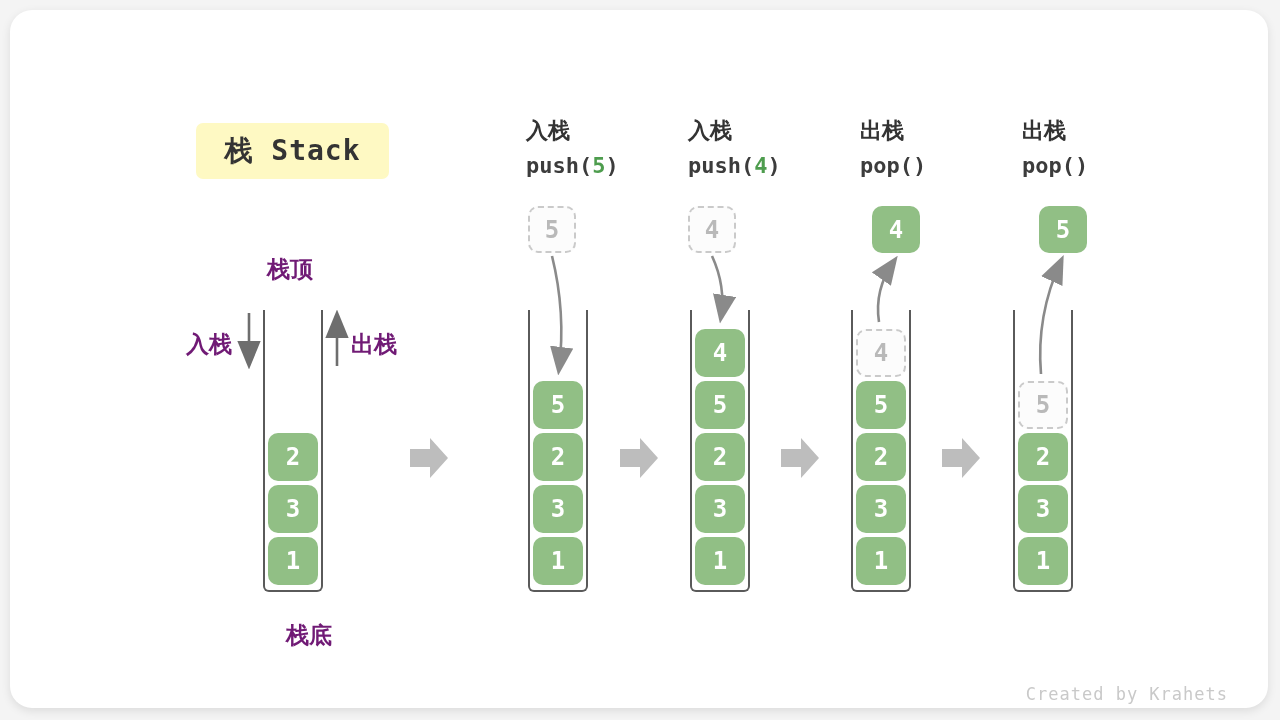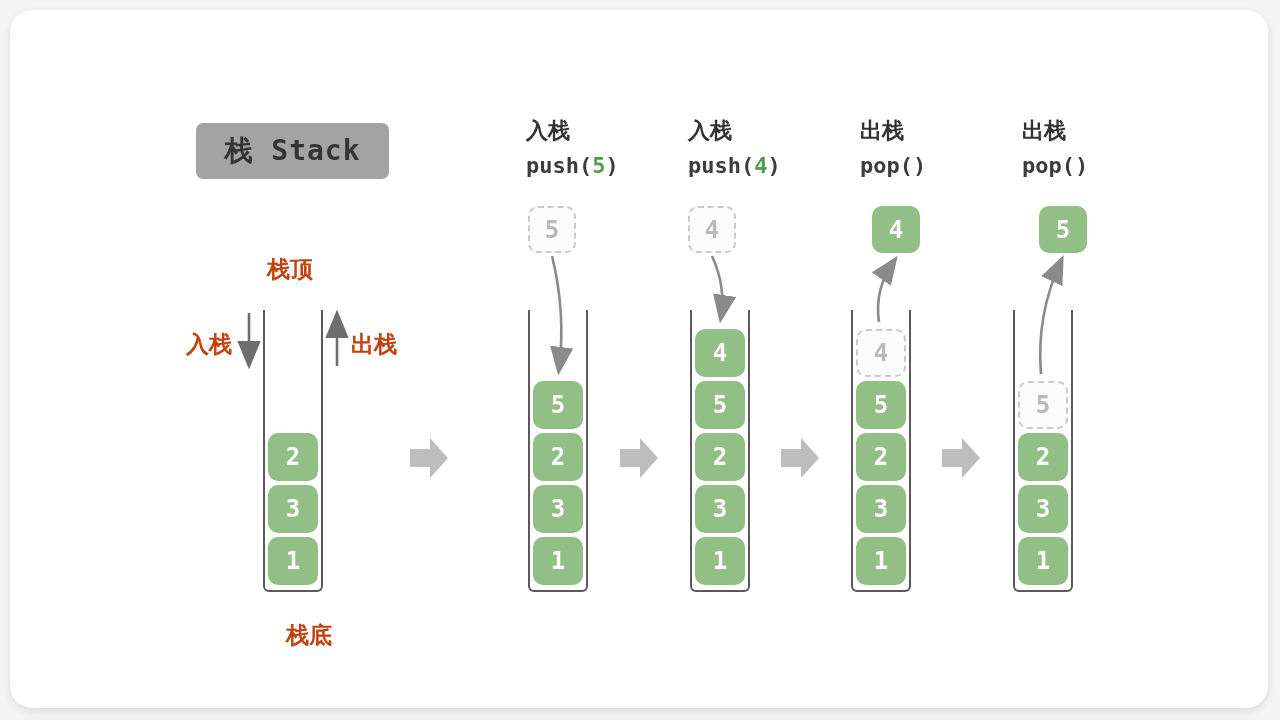--- a/index.html
+++ b/index.html
@@ -8,27 +8,27 @@
     background:#f4f4f4;
     font-family:"DejaVu Sans", sans-serif;
   }
   .card{
     position:absolute;left:10px;top:10px;width:1258px;height:698px;
     background:#ffffff;border-radius:22px;
     box-shadow:0 3px 10px rgba(0,0,0,0.10);
   }
   .title-box{
     position:absolute;left:186px;top:113px;width:193px;height:56px;
-    background:#a3a3a3;border-radius:7px;
+    background:#fef9c3;border-radius:7px;
     display:flex;align-items:center;justify-content:center;
     font-family:"DejaVu Sans Mono","DejaVu Sans",monospace;
     font-size:28px;font-weight:700;color:#343434;letter-spacing:1px;
   }
   .cjk-label{
-    position:absolute;color:#c2410c;font-weight:700;font-size:23px;
+    position:absolute;color:#701a75;font-weight:700;font-size:23px;
     white-space:nowrap;
   }
   .op-label{
     position:absolute;top:106px;white-space:nowrap;
   }
   .op-label .op-cn{
     display:block;font-size:22px;font-weight:600;color:#333;height:36px;line-height:30px;
   }
   .op-label .op-code{
     display:block;font-family:"DejaVu Sans Mono",monospace;
@@ -143,13 +143,14 @@
         <path d="M1031,364 Q1026,305.5 1051,251" fill="none" stroke="#8a8a8a" stroke-width="2.6" marker-end="url(#ah-gray)"></path>
         <line x1="239" y1="303" x2="239" y2="353" stroke="#6e6e6e" stroke-width="2.6" marker-end="url(#ah-dark)"></line>
         <line x1="327" y1="356" x2="327" y2="306" stroke="#6e6e6e" stroke-width="2.6" marker-end="url(#ah-dark)"></line>
         <polygon points="400,439 420,439 420,428 438,448 420,468 420,457 400,457" fill="#bdbdbd"></polygon>
         <polygon points="610,439 630,439 630,428 648,448 630,468 630,457 610,457" fill="#bdbdbd"></polygon>
         <polygon points="771,439 791,439 791,428 809,448 791,468 791,457 771,457" fill="#bdbdbd"></polygon>
         <polygon points="932,439 952,439 952,428 970,448 952,468 952,457 932,457" fill="#bdbdbd"></polygon>
       </g>
   </svg>
 
+  <div class="watermark">Created by Krahets</div>
 </div>
 
 </body></html>

